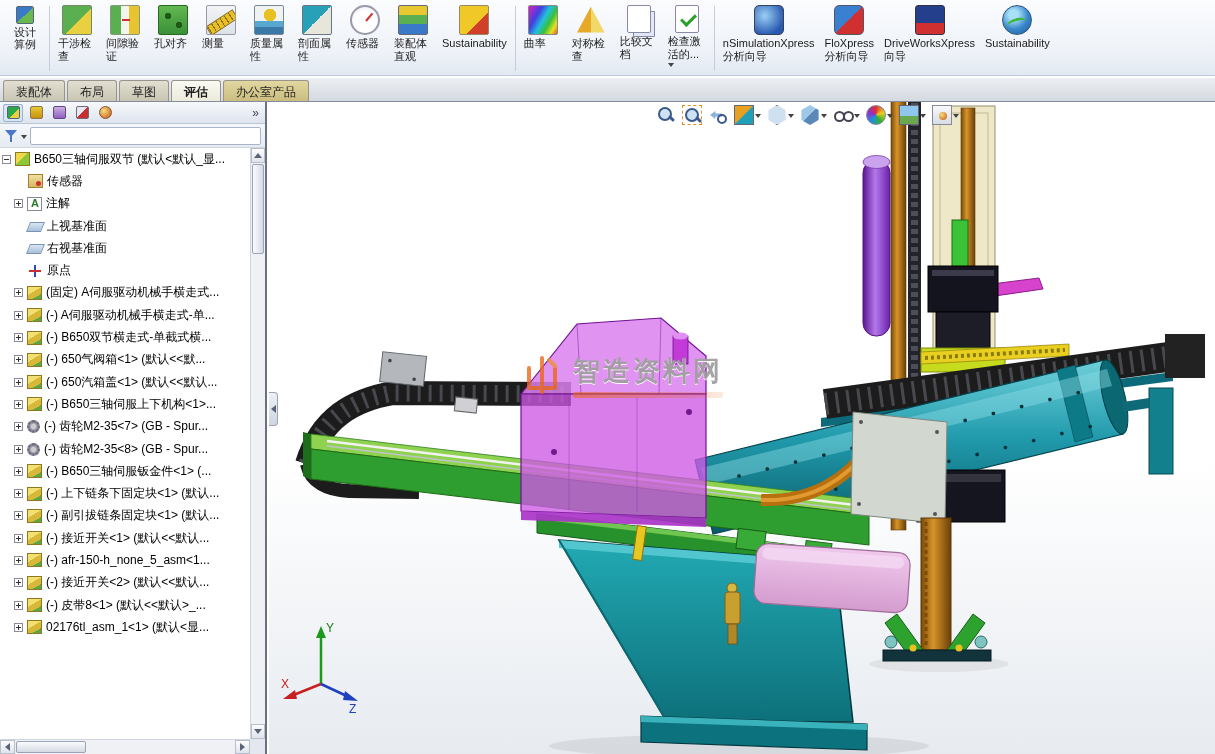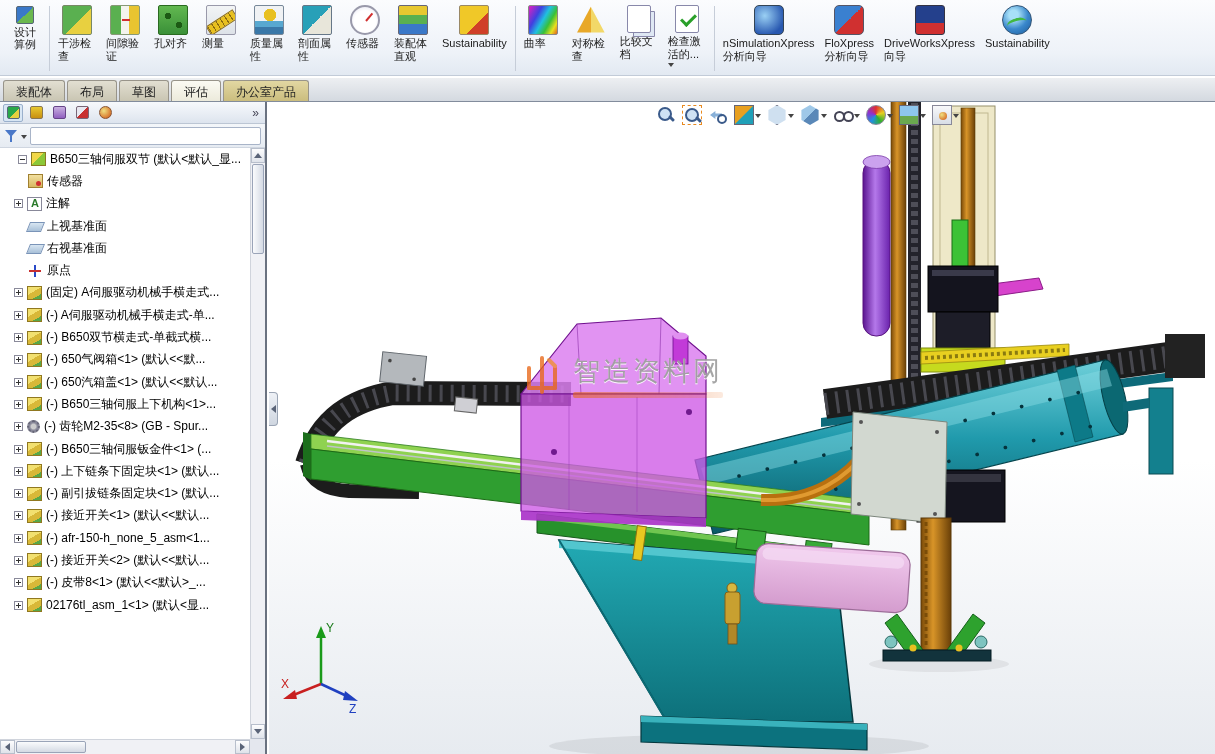--- a/index.html
+++ b/index.html
@@ -39,21 +39,21 @@
 .ric-check-active-document::after{content:"";position:absolute;left:5px;top:8px;width:12px;height:6px;border-left:3px solid #2aa02a;border-bottom:3px solid #2aa02a;transform:rotate(-45deg)}
 .ric-simulationxpress{background:radial-gradient(circle at 35% 35%,#9ad0f4,#2858b0 75%);border-radius:5px;border:1px solid #345}
 .ric-floxpress{background:linear-gradient(135deg,#3a80d0 50%,#d03030 50%);border-radius:5px;border:1px solid #556}
 .ric-driveworksxpress{background:linear-gradient(#24408c 62%,#d03030 62%);border:1px solid #334;border-radius:3px}
 .ric-sustainability{background:radial-gradient(circle at 38% 32%,#a8e0f8 18%,#3a88cc 55%,#1a5a9a);border-radius:50%;border:1px solid #357}
 .ric-sustainability::after{content:"";position:absolute;left:4px;top:12px;width:20px;height:8px;border-radius:50%;border-top:3px solid #42b842;transform:rotate(-15deg)}
 
 
 .tabbar{position:absolute;top:78px;left:0;right:0;height:24px;background:linear-gradient(#edeff2,#d4d9e0);border-bottom:1px solid #828c9c;display:flex;align-items:flex-end;padding-left:3px}
 .tab{height:21px;padding:3px 12px 2px;font-size:12px;color:#222;background:linear-gradient(#e2dfd2,#c9c5b2);border:1px solid #98948a;border-bottom:none;border-radius:3px 3px 0 0;margin-right:2px;white-space:nowrap}
-.tab.active{background:linear-gradient(#fbfaf3,#eceadb);font-weight:normal}
+.tab.active{background:linear-gradient(#fbfaf3,#eceadb);font-weight:bold}
 .tab.office{background:linear-gradient(#e2d7a2,#cbbd7e)}
 
 
 .left-panel{position:absolute;top:102px;left:0;width:267px;bottom:0;background:#fff;border-right:2px solid #6a7280}
 .panel-tabs{height:22px;background:linear-gradient(#f7f9fc,#dde4ee);border-bottom:1px solid #bcc6d4;display:flex;align-items:center;padding:0 3px;gap:3px}
 .ptab{width:20px;height:18px;display:flex;align-items:center;justify-content:center;border-radius:2px}
 .ptab.first{background:#d8e6f4;border:1px solid #9ab0cc}
 .pticon{width:13px;height:13px;border-radius:2px;display:block}
 .pt-featuremanager-tree{background:linear-gradient(135deg,#2aa84a 55%,#e8d040 55%);border:1px solid #567}
 .pt-propertymanager{background:linear-gradient(#e8c830,#c89010);border:1px solid #875}
@@ -62,21 +62,21 @@
 .pt-displaymanager{background:radial-gradient(circle at 35% 35%,#f0e080,#d05010);border-radius:50%;border:1px solid #853}
 .chev{margin-left:auto;font-size:12px;color:#445;padding-right:3px}
 .chev::after{content:"\00BB"}
 .filter-row{height:24px;display:flex;align-items:center;padding:2px 4px;background:linear-gradient(#f4f7fa,#e6ebf2);border-bottom:1px solid #cfd6e0;gap:3px}
 .funnel{width:14px;height:14px;position:relative;flex:0 0 auto}
 .funnel::before{content:"";position:absolute;left:1px;top:1px;border-left:6px solid transparent;border-right:6px solid transparent;border-top:7px solid #4a78c8}
 .funnel::after{content:"";position:absolute;left:6px;top:7px;width:2px;height:6px;background:#4a78c8}
 .filter-input{flex:1;height:18px;border:1px solid #a8b4c8;background:#fff;border-radius:2px;font-size:11px;padding:0 4px}
 
 .tree{position:absolute;top:46px;left:0;right:15px;bottom:15px;overflow:hidden;font-size:12px;color:#000}
-.trow{display:flex;align-items:center;height:22.3px;padding-left:18px;white-space:nowrap;overflow:hidden}
+.trow{display:flex;align-items:center;height:22.3px;padding-left:2px;white-space:nowrap;overflow:hidden}
 #tree-items .trow{padding-left:14px}
 .exp{width:9px;height:9px;border:1px solid #8a8a9a;background:#fff;margin-right:4px;flex:0 0 auto;position:relative}
 .exp::before{content:"";position:absolute;left:1px;right:1px;top:3px;height:1px;background:#333}
 .exp.plus::after{content:"";position:absolute;top:1px;bottom:1px;left:3px;width:1px;background:#333}
 .noexp{width:14px;flex:0 0 auto}
 .ticon{width:15px;height:14px;margin-right:4px;flex:0 0 auto;position:relative}
 .tlabel{overflow:hidden}
 .ti-assembly{background:linear-gradient(135deg,#f2d848 45%,#8cc838 45%);border:1px solid #8a7a20}
 .ti-sensors-folder{background:linear-gradient(#f2e0a0,#d8b860);border:1px solid #a08030}
 .ti-sensors-folder::after{content:"";position:absolute;right:1px;bottom:1px;width:5px;height:5px;border-radius:50%;background:#d03030}
@@ -121,21 +121,21 @@
 .h-view-orientation{background:#cfe0f0;border:1px solid #667;clip-path:polygon(50% 0,93% 25%,93% 75%,50% 100%,7% 75%,7% 25%)}
 .h-display-style{background:linear-gradient(135deg,#9fc8e8 50%,#5a88b8 50%);clip-path:polygon(50% 0,93% 25%,93% 75%,50% 100%,7% 75%,7% 25%)}
 .h-hide-show-items::before{content:"";position:absolute;left:1px;top:6px;width:7px;height:7px;border:2px solid #445;border-radius:50%}
 .h-hide-show-items::after{content:"";position:absolute;left:10px;top:6px;width:7px;height:7px;border:2px solid #445;border-radius:50%}
 .h-edit-appearance{background:conic-gradient(#e03030,#e8d020,#30b030,#2090e0,#9030d0,#e03030);border-radius:50%;border:1px solid #889}
 .h-apply-scene{background:linear-gradient(#8ec6ee 55%,#6aa84f 45%);border:1px solid #667}
 .h-view-settings{background:linear-gradient(#f8f8fa,#d8dde6);border:1px solid #889}
 .h-view-settings::after{content:"";position:absolute;left:6px;top:6px;width:8px;height:8px;border-radius:50%;background:radial-gradient(circle at 35% 35%,#f0e080,#d05010)}
 
 .watermark{position:absolute;left:250px;top:250px;display:flex;align-items:center;gap:8px;z-index:4;opacity:.92}
-.wm-text{font-size:27px;font-weight:normal;color:#9e9e9e;letter-spacing:3px;text-shadow:0 1px 0 #fff}
+.wm-text{font-size:27px;font-weight:bold;color:#9e9e9e;letter-spacing:3px;text-shadow:0 1px 0 #fff}
 .wm-sub{height:6px;width:150px;background:linear-gradient(90deg,rgba(232,104,24,.65),rgba(232,104,24,.15));margin-top:3px;border-radius:2px}
 .triad{position:absolute;left:12px;bottom:40px;z-index:4}
 .collapse-handle{position:absolute;left:0;top:290px;width:9px;height:34px;background:linear-gradient(#eef1f6,#cfd6e0);border:1px solid #9aa4b4;border-left:none;border-radius:0 4px 4px 0;z-index:6;display:flex;align-items:center;justify-content:center}
 </style>
 </head>
 <body>
 
 <div class="app">
 
   <div class="ribbon">
@@ -316,20 +316,25 @@
           </div>
           <div class="trow">
             <span class="exp plus"></span>
             <span class="ticon ti-component"></span>
             <span class="tlabel">(-) 650汽箱盖&lt;1&gt; (默认&lt;&lt;默认...</span>
           </div>
           <div class="trow">
             <span class="exp plus"></span>
             <span class="ticon ti-component"></span>
             <span class="tlabel">(-) B650三轴伺服上下机构&lt;1&gt;...</span>
+          </div>
+          <div class="trow">
+            <span class="exp plus"></span>
+            <span class="ticon ti-gear"></span>
+            <span class="tlabel">(-) 齿轮M2-35&lt;7&gt; (GB - Spur...</span>
           </div>
           <div class="trow">
             <span class="exp plus"></span>
             <span class="ticon ti-gear"></span>
             <span class="tlabel">(-) 齿轮M2-35&lt;8&gt; (GB - Spur...</span>
           </div>
           <div class="trow">
             <span class="exp plus"></span>
             <span class="ticon ti-component"></span>
             <span class="tlabel">(-) B650三轴伺服钣金件&lt;1&gt; (...</span>

